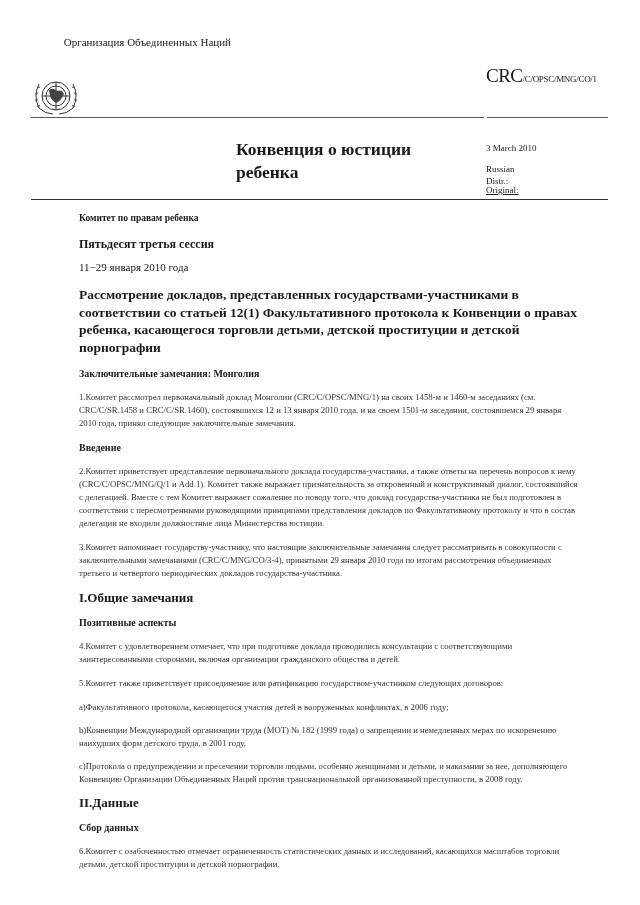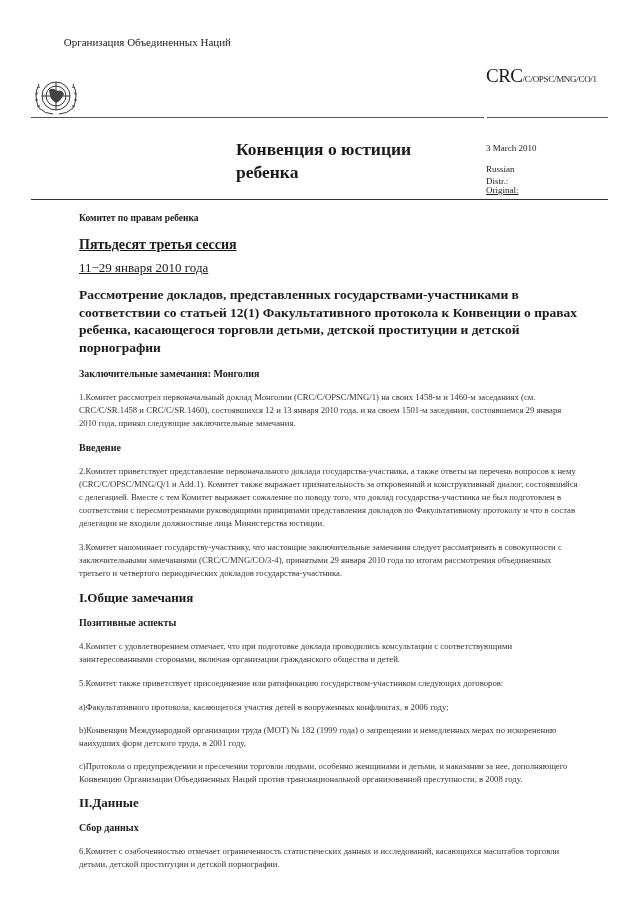--- a/index.html
+++ b/index.html
@@ -14,22 +14,22 @@
     .symbol { left: 486px; top: 65px; white-space: nowrap; }
     .symbol .big { font-size: 19px; letter-spacing: -0.5px; }
     .symbol .small { font-size: 9px; letter-spacing: -0.3px; }
     .rule-top-left { left: 31px; top: 117px; width: 453px; height: 0; border-top: 1.2px solid #555; }
     .rule-top-right { left: 487px; top: 117px; width: 121px; height: 0; border-top: 1.2px solid #555; }
     .rule-bottom { left: 31px; top: 199px; width: 577px; height: 0; border-top: 1.6px solid #333; }
     .title { left: 236px; top: 138px; font-size: 17.5px; font-weight: bold; line-height: 23px; width: 230px; }
     .meta { left: 486px; font-size: 9px; color: #222; }
     .body-wrap { left: 79px; top: 212px; width: 500px; font-size: 9px; line-height: 13px; }
     .committee { font-weight: bold; font-size: 9.5px; margin: 0 0 13px 0; }
-    .session { font-weight: bold; font-size: 14px; margin: 0 0 10px 0; text-decoration: underline; }
-    .dates { font-size: 13px; margin: 0 0 12px 0; text-decoration: underline; }
+    .session { font-weight: bold; font-size: 12px; margin: 0 0 10px 0; }
+    .dates { font-size: 11px; margin: 0 0 12px 0; }
     .main-heading { font-weight: bold; font-size: 13.5px; line-height: 17.5px; margin: 0 0 11px 0; }
     .sub-bold { font-weight: bold; font-size: 10px; margin: 0 0 11px 0; }
     .para { font-size: 8.7px; line-height: 13px; margin: 0 0 11px 0; color: #333; }
     .section-heading { font-weight: bold; font-size: 13px; margin: 3px 0 12px 0; }
     .list-item { font-size: 8.7px; line-height: 13px; margin: 0 0 10px 0; color: #333; }
   </style>
 </head>
 <body>
 
 <div class="abs org-name">Организация Объединенных Наций</div>

